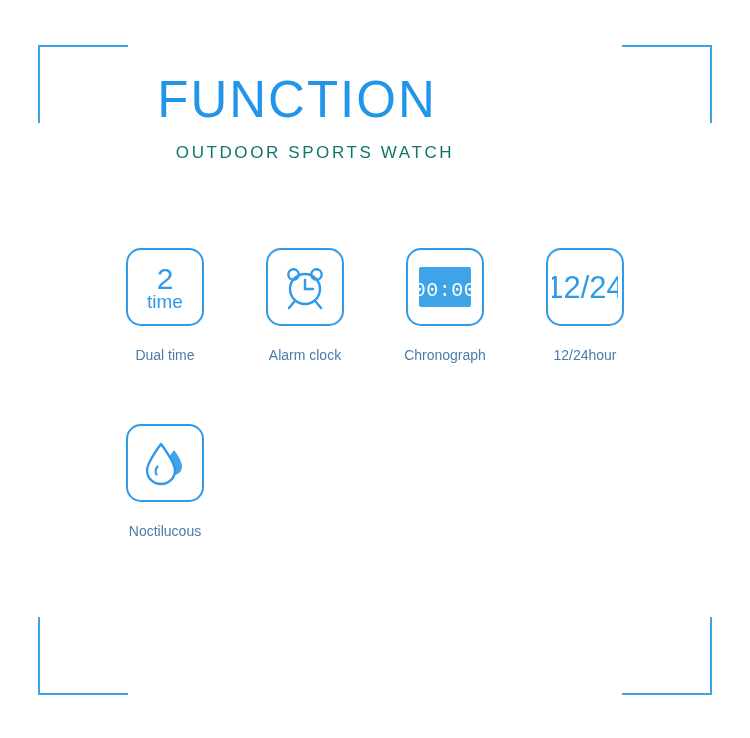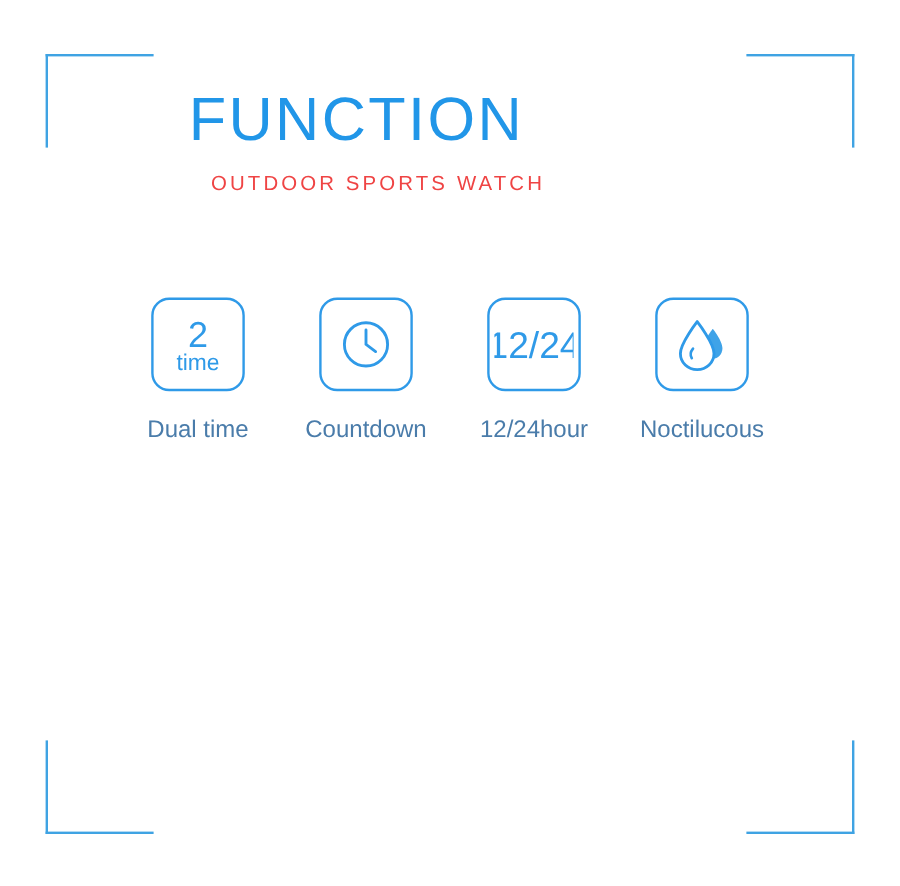--- a/index.html
+++ b/index.html
@@ -64,21 +64,21 @@
     letter-spacing: 2px;
     color: #2196e8;
     font-weight: 400;
     line-height: 1;
     margin: 0;
   }
   .subtitle {
     margin: 19px 0 0 0;
     font-size: 17px;
     letter-spacing: 2.6px;
-    color: #ef4444;
+    color: #0f766e;
     font-weight: 400;
     line-height: 1;
     padding-left: 36px;
   }
 
   
   .grid {
     position: absolute;
     left: 95px;
     top: 248px;
@@ -99,21 +99,21 @@
     border-radius: 15px;
     box-sizing: border-box;
     display: flex;
     align-items: center;
     justify-content: center;
     background: #ffffff;
   }
   .icon-box svg { display: block; }
   .cell-label {
     margin-top: 22px;
-    font-size: 20px;
+    font-size: 14px;
     color: #4a7caa;
     line-height: 1;
     white-space: nowrap;
   }
 </style>
 </head>
 <body>
 
 <div class="page">
 
@@ -144,32 +144,45 @@
     <div class="cell">
       <div class="icon-box">
         <svg width="56" height="56" viewBox="0 0 56 56">
           <text x="28" y="30" text-anchor="middle" font-family="Liberation Sans, sans-serif" font-size="30" fill="#2f9ae8">2</text>
           <text x="28" y="49" text-anchor="middle" font-family="Liberation Sans, sans-serif" font-size="19" fill="#2f9ae8">time</text>
         </svg>
       </div>
       <div class="cell-label">Dual time</div>
     </div>
 
-
-    <div class="cell">
-      <div class="icon-box">
-        <svg width="50" height="50" viewBox="0 0 50 50" fill="none" stroke="#2f9ae8" stroke-width="2.4" stroke-linecap="round">
-          <circle cx="25" cy="25" r="18"></circle>
-          <path d="M25 13 L25 25 L33 31"></path>
-        </svg>
-      </div>
-      <div class="cell-label">Countdown</div>
-    </div>
-
-
+    <div class="cell">
+      <div class="icon-box">
+        <svg width="52" height="52" viewBox="0 0 52 52" fill="none" stroke="#2f9ae8" stroke-width="2.4" stroke-linecap="round">
+          <circle cx="26" cy="28" r="15"></circle>
+          <circle cx="14.5" cy="13.5" r="5.2"></circle>
+          <circle cx="37.5" cy="13.5" r="5.2"></circle>
+          <path d="M15 41 L10 47"></path>
+          <path d="M37 41 L42 47"></path>
+          <path d="M26 19 L26 28 L34 28"></path>
+        </svg>
+      </div>
+      <div class="cell-label">Alarm clock</div>
+    </div>
+
+
+
+    <div class="cell">
+      <div class="icon-box">
+        <svg width="56" height="44" viewBox="0 0 56 44">
+          <rect x="2" y="2" width="52" height="40" rx="2" fill="#3fa3e8"></rect>
+          <text x="28" y="31" text-anchor="middle" font-family="Liberation Mono, monospace" font-size="20" letter-spacing="0.5" fill="#ffffff">00:00</text>
+        </svg>
+      </div>
+      <div class="cell-label">Chronograph</div>
+    </div>
 
     <div class="cell">
       <div class="icon-box">
         <svg width="66" height="44" viewBox="0 0 66 44">
           <text x="33" y="33" text-anchor="middle" font-family="Liberation Sans, sans-serif" font-size="31" fill="#2f9ae8">12/24</text>
         </svg>
       </div>
       <div class="cell-label">12/24hour</div>
     </div>
 

